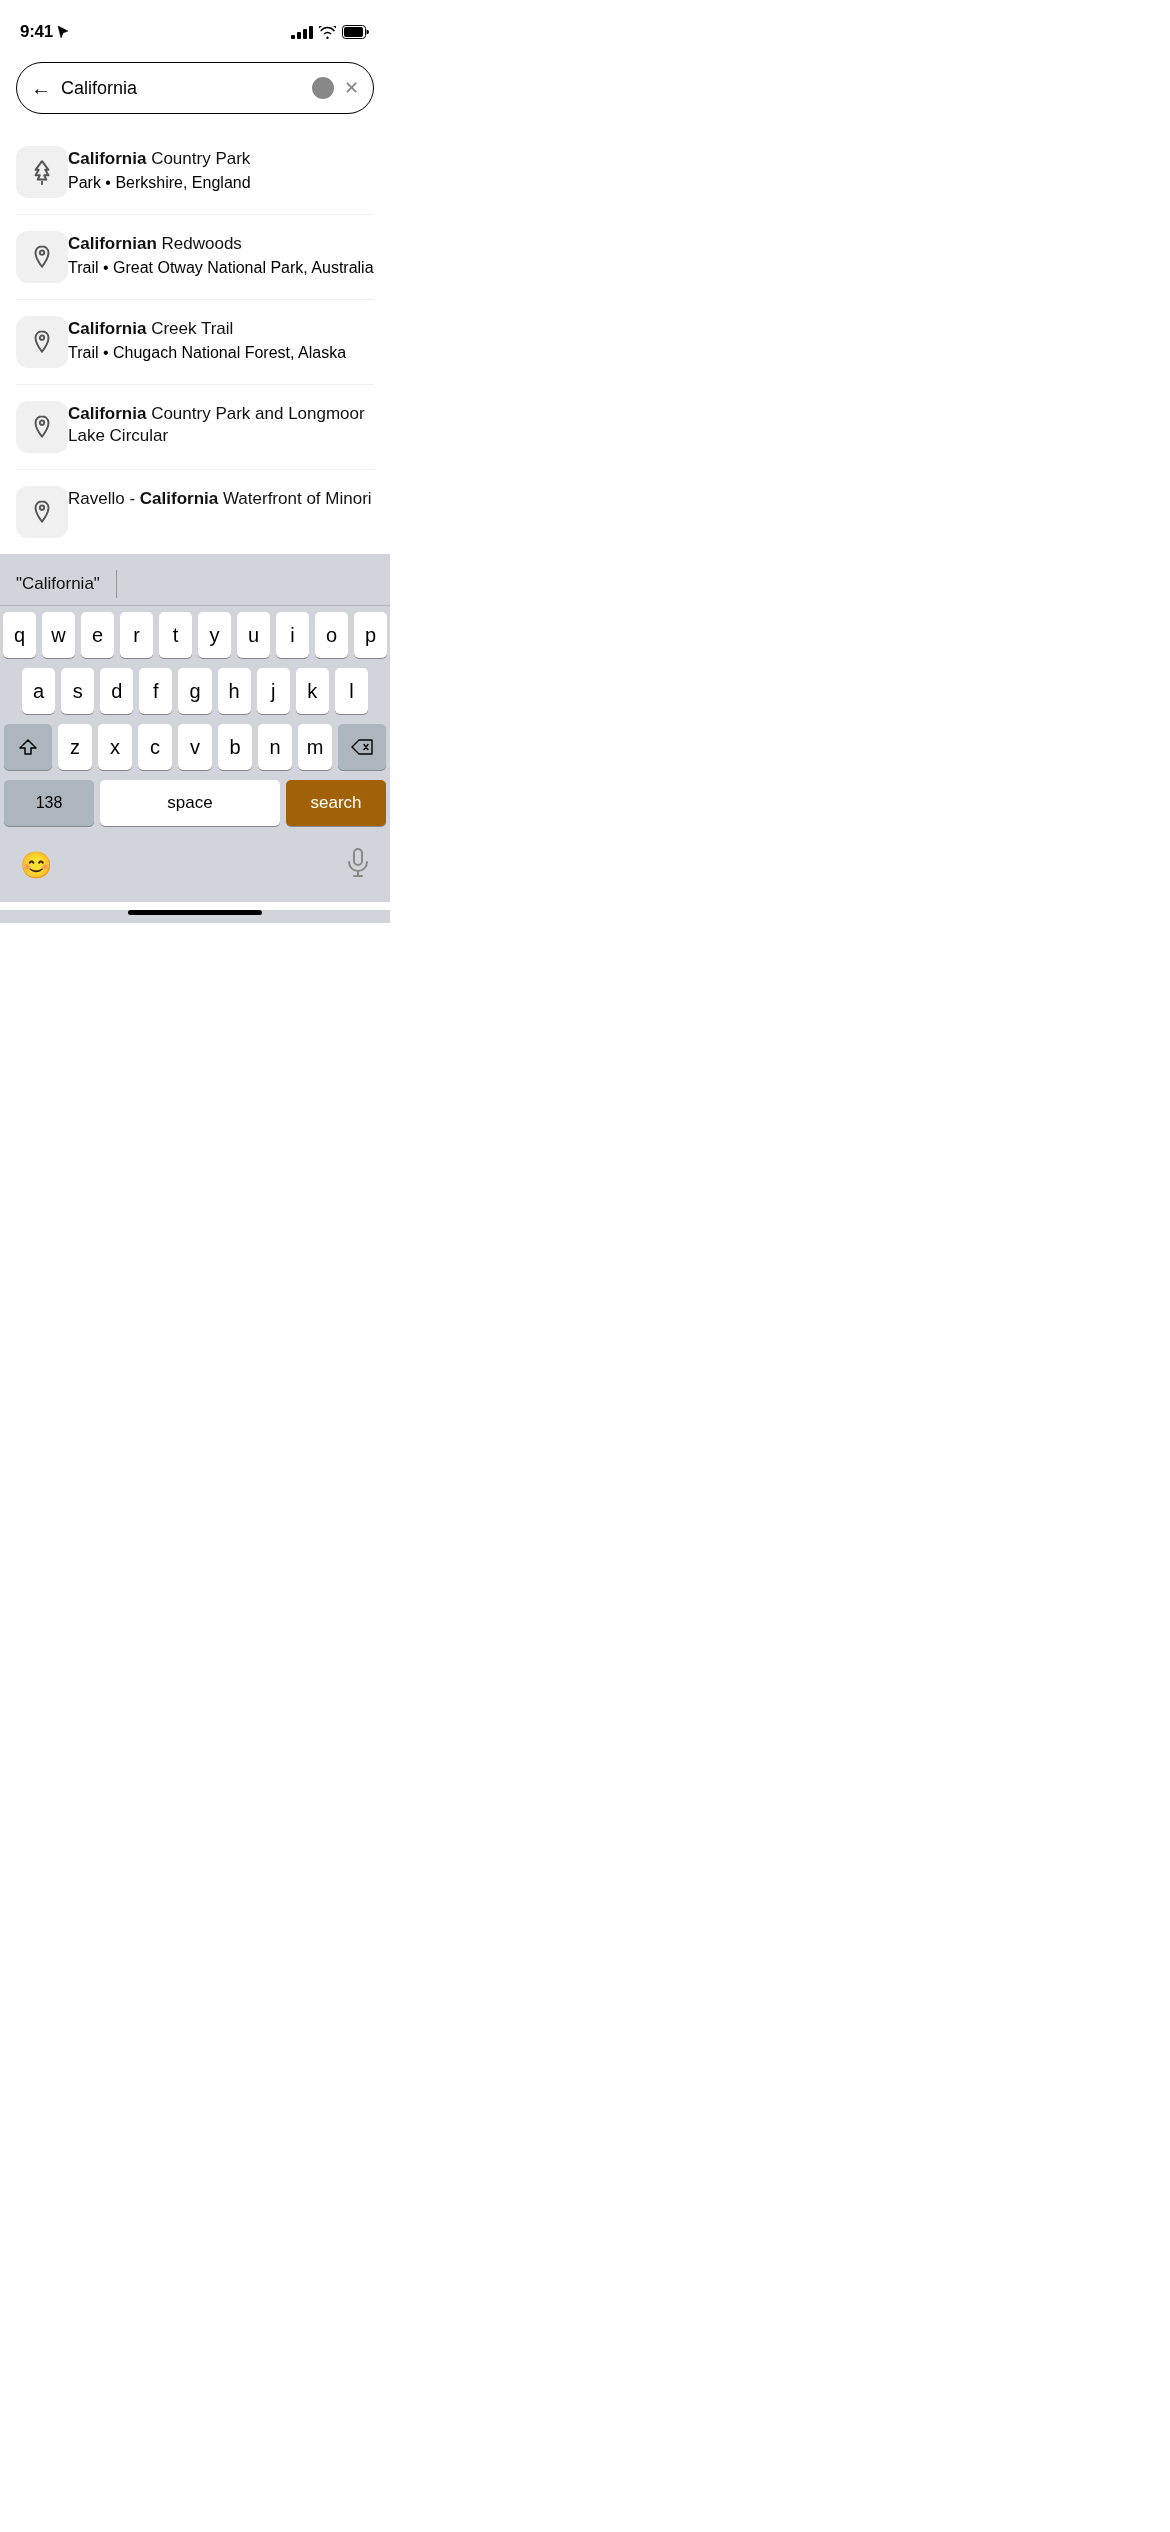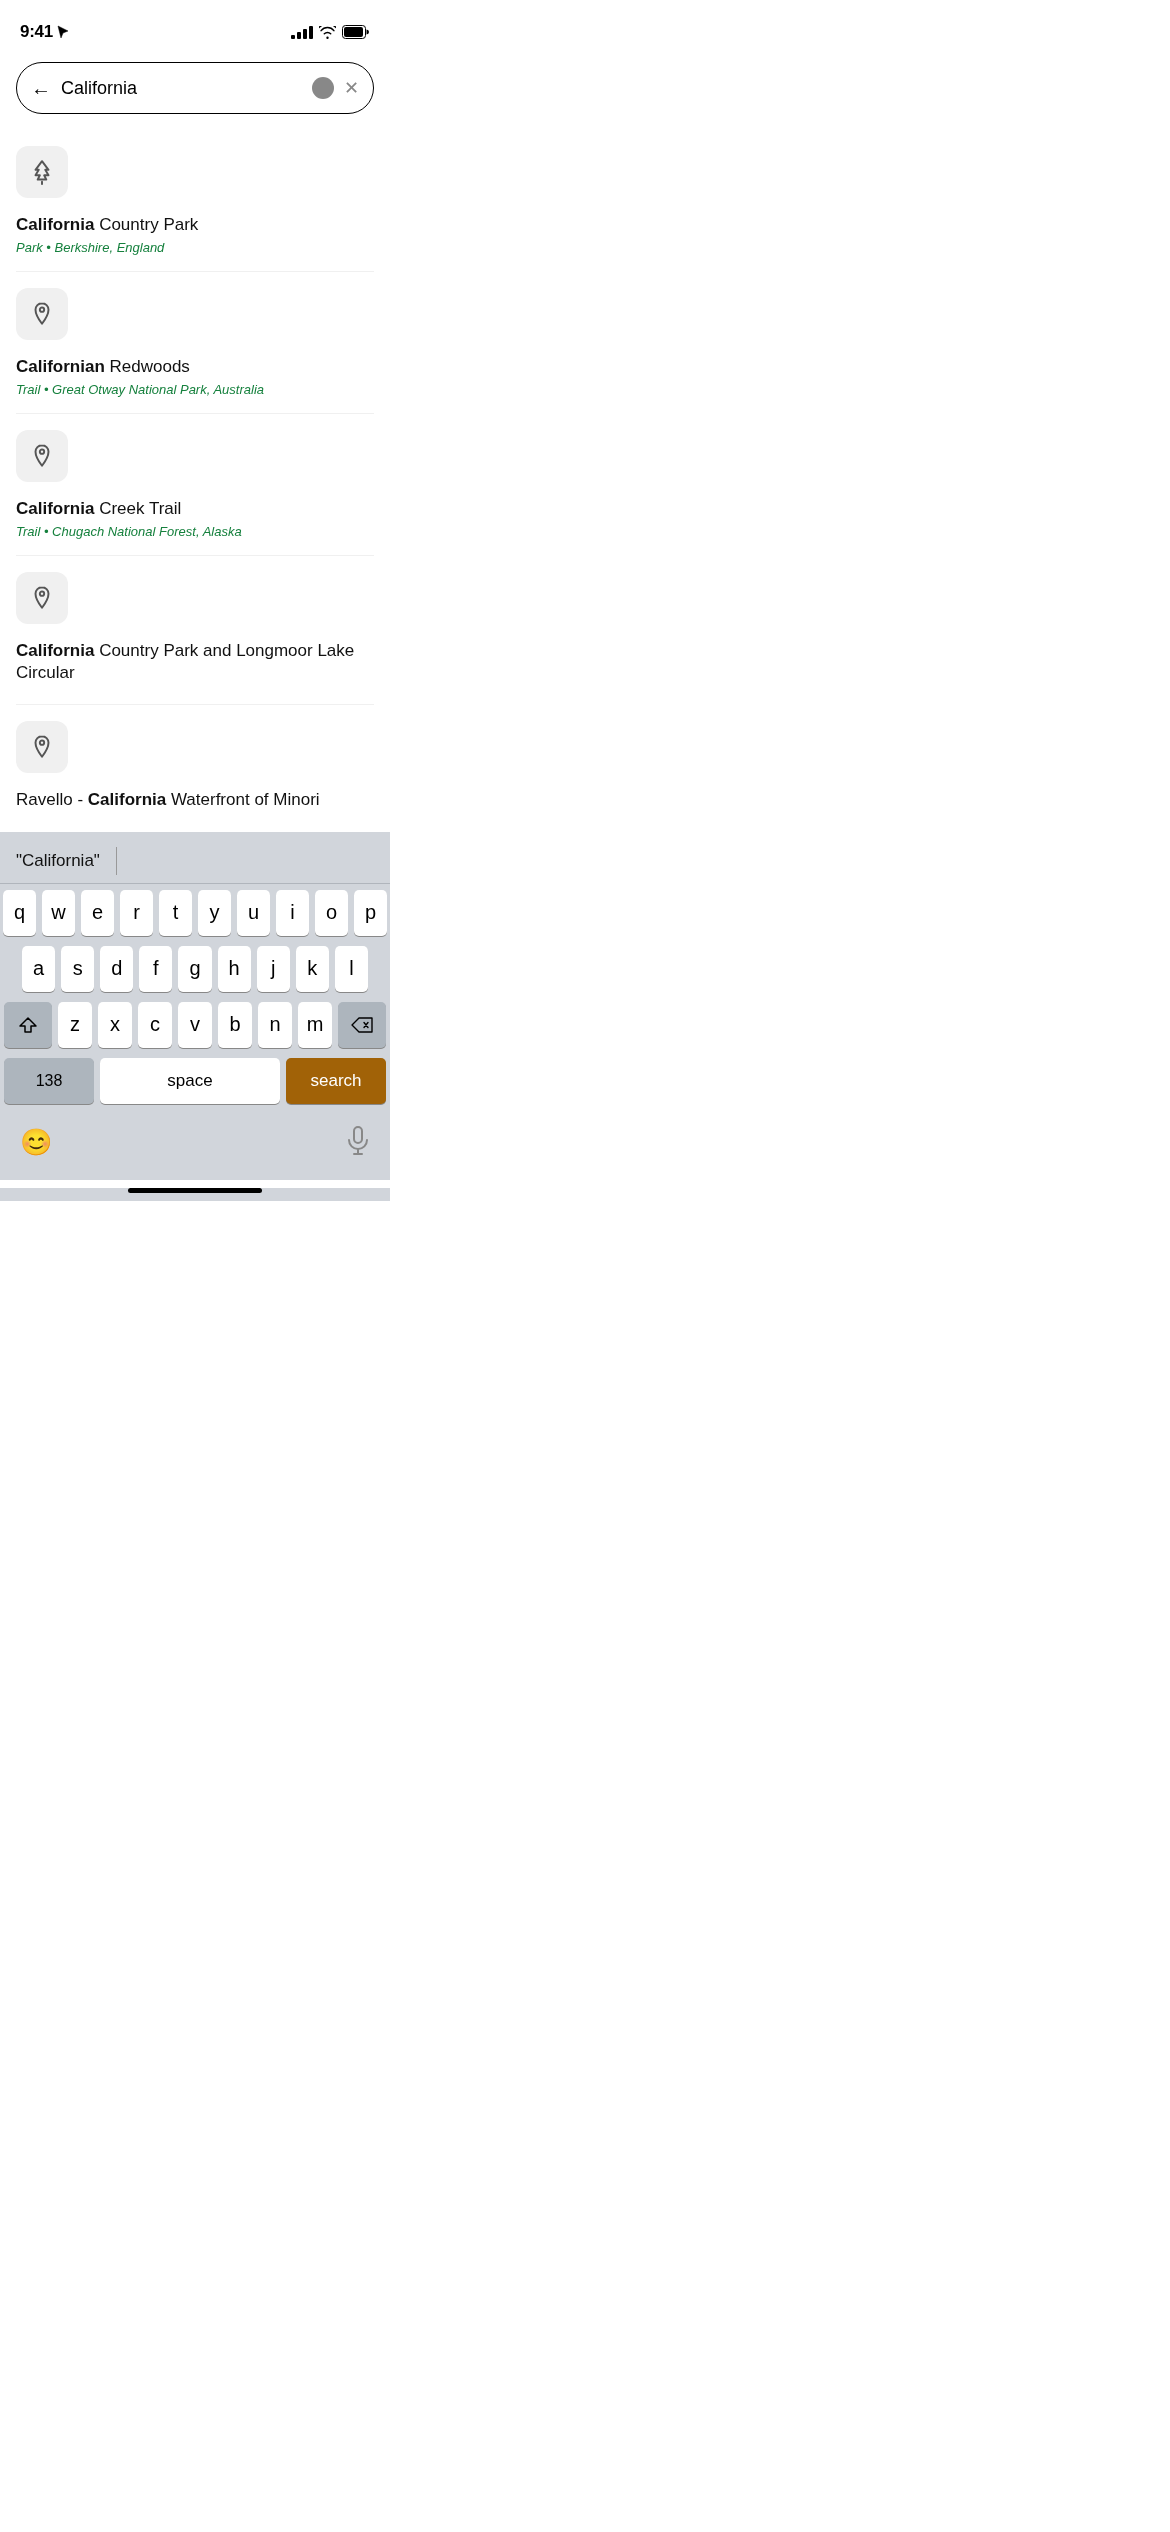--- a/index.html
+++ b/index.html
@@ -88,24 +88,22 @@
       flex-shrink: 0;
     }
 
     
     .results-list {
       padding: 0 16px;
     }
     .result-item {
       display: flex;
       align-items: flex-start;
-      gap: 14px;
       padding: 16px 0;
       border-bottom: 1px solid #f0f0f0;
-      flex-direction: column;
     }
     .result-item:last-child {
       border-bottom: none;
     }
     .result-icon-wrap {
       width: 52px;
       height: 52px;
       background: #f0f0f0;
       border-radius: 12px;
       display: flex;
@@ -125,23 +123,22 @@
     .result-title {
       font-size: 17px;
       color: #111;
       line-height: 1.3;
       margin-bottom: 4px;
     }
     .result-title strong {
       font-weight: 700;
     }
     .result-subtitle {
-      font-size: 13px;
-      color: #15803d;
-      font-style: italic;
+      font-size: 16px;
+      color: #000000;
     }
 
     
     .keyboard-area {
       background: #d1d5db;
       padding-top: 8px;
     }
     .keyboard-suggestion-bar {
       display: flex;
       align-items: center;

